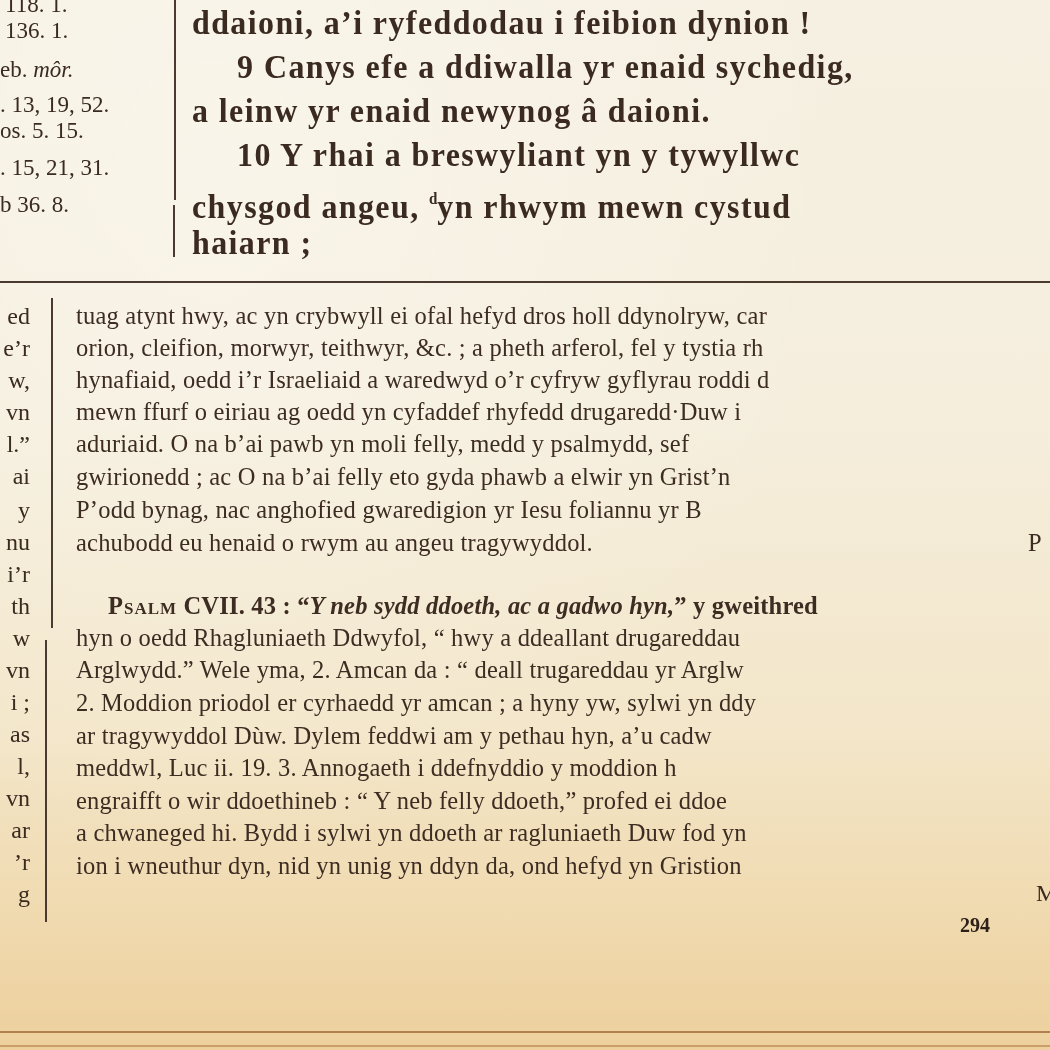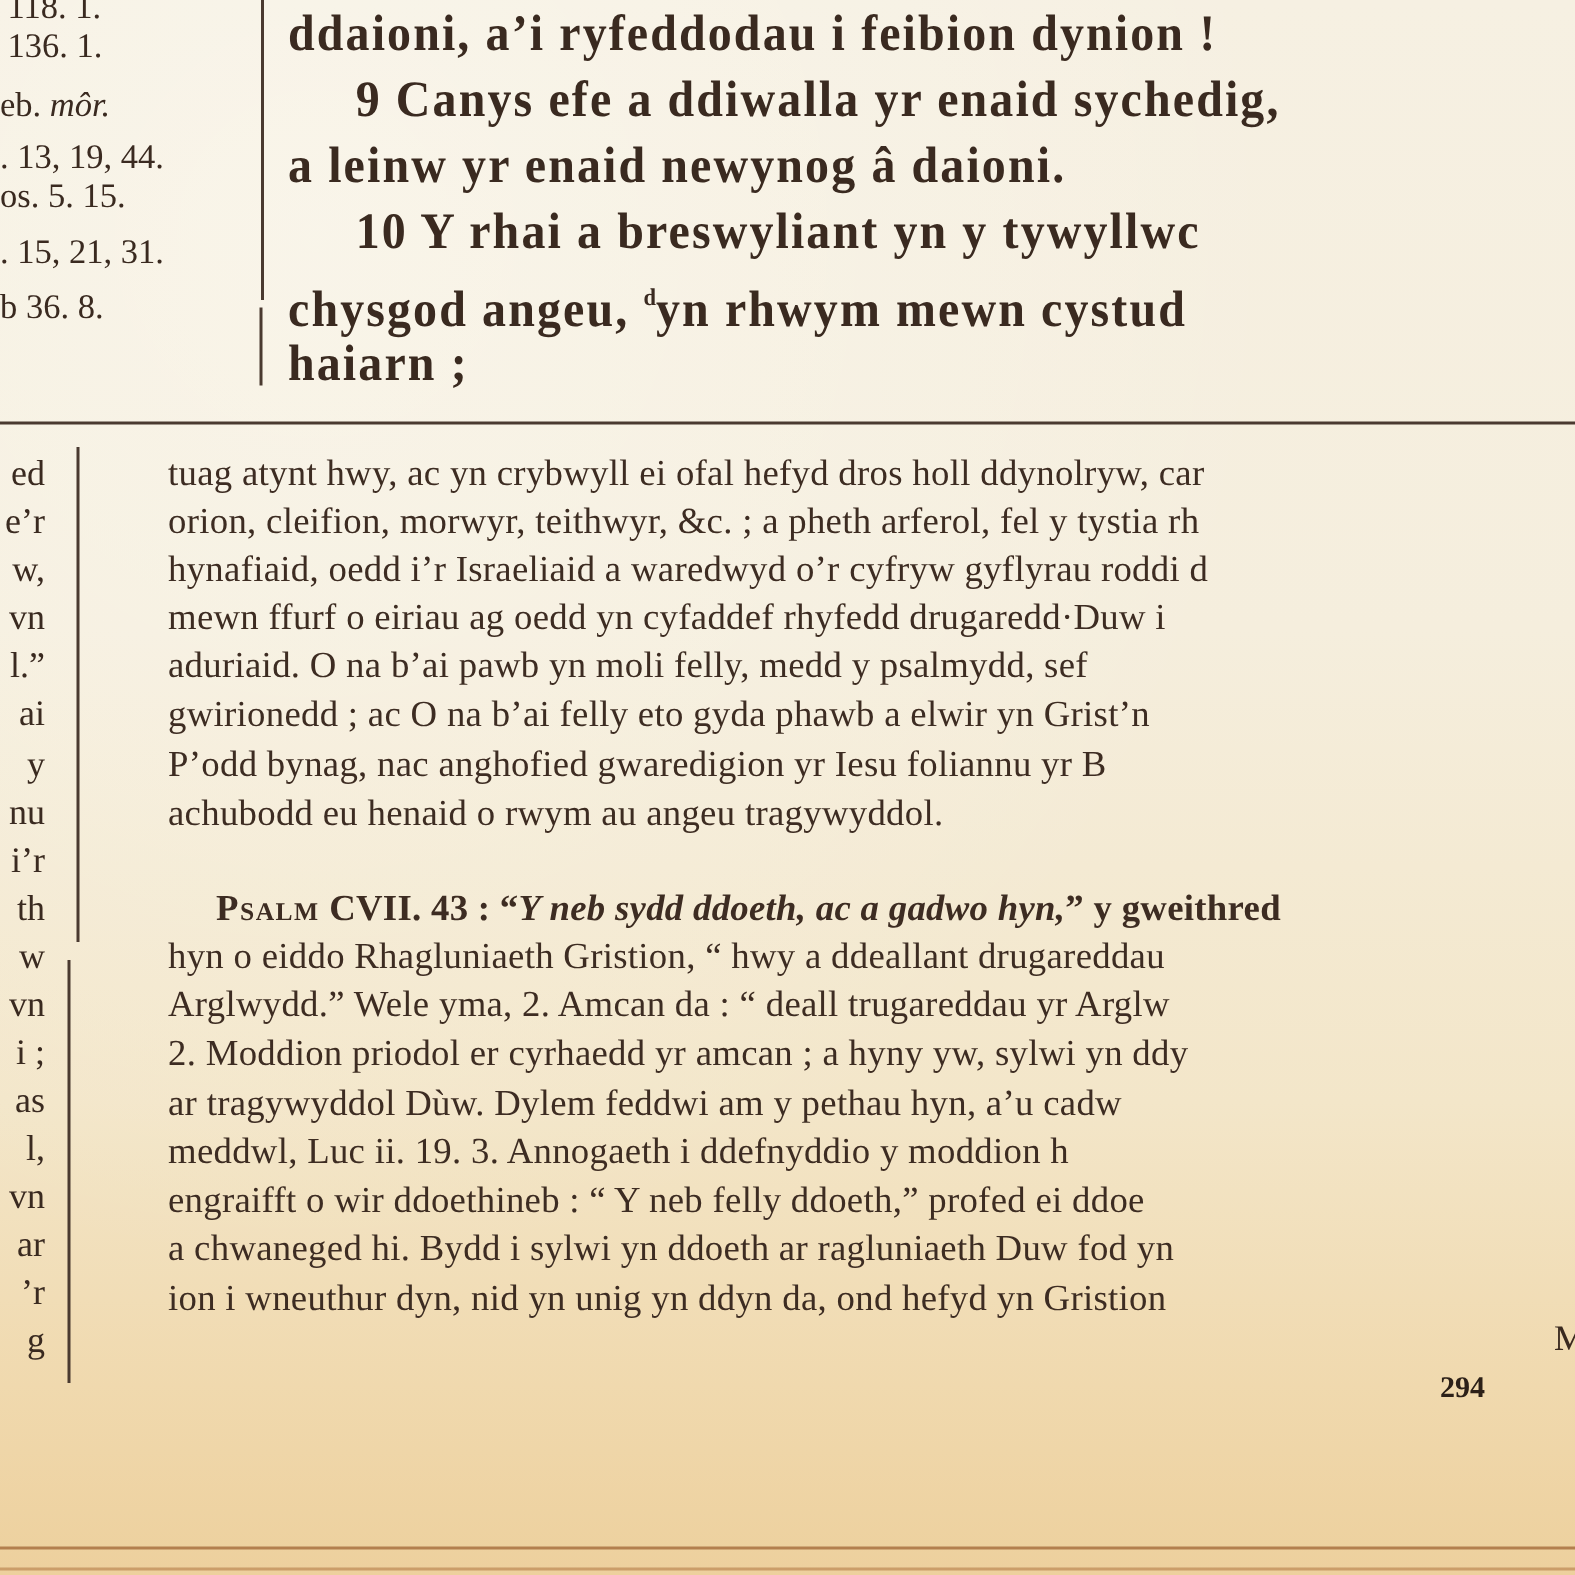--- a/index.html
+++ b/index.html
@@ -48,21 +48,21 @@
       font-size: 24px; line-height: 32.5px;
     }
     .margin-frag { position: absolute; right: 0; white-space: nowrap; text-align: center; }
     .vrule-lower1 { position: absolute; left: 51px; top: 298px; width: 2px; height: 330px; background: #4a3a30; }
     .vrule-lower2 { position: absolute; left: 45px; top: 640px; width: 2px; height: 282px; background: #4a3a30; }
 
     .comment {
       position: absolute; left: 76px; top: 300px; width: 1000px;
       font-size: 24.5px; line-height: 32.2px; color: #3d2c22;
     }
-    .c-line { position: absolute; left: 0; white-space: nowrap; letter-spacing: 0.2px; margin-left: 36px; }
+    .c-line { position: absolute; left: 0; white-space: nowrap; letter-spacing: 0.2px; }
     .c-line.indent { left: 32px; font-weight: bold; }
     .sc { font-variant: small-caps; letter-spacing: 1px; }
     .ital { font-style: italic; }
     .page-number {
       position: absolute; left: 960px; top: 914px; font-size: 20px; font-weight: bold; color: #2c2018;
     }
     .right-M { position: absolute; left: 1036px; top: 880px; font-size: 24px; }
 
     .page-edge1 { position: absolute; left: 0; top: 1031px; width: 1050px; height: 2px; background: #a8713f; opacity: 0.85; }
     .page-edge2 { position: absolute; left: 0; top: 1045px; width: 1050px; height: 2px; background: #b47b46; opacity: 0.6; }
@@ -71,21 +71,21 @@
 <body>
 
 <div class="paper-shade"></div>
 
 <div class="refs">
   <div class="ref-line" style="top:-10px;left:5px">118. 1.</div>
   <div class="ref-line" style="top:16px;left:5px">136. 1.</div>
   <div class="ref-line" style="top:55px;left:0px">
     <span>eb. </span><i>môr.</i>
   </div>
-  <div class="ref-line" style="top:90px;left:0px">. 13, 19, 44.</div>
+  <div class="ref-line" style="top:90px;left:0px">. 13, 19, 52.</div>
   <div class="ref-line" style="top:116px;left:0px">os. 5. 15.</div>
   <div class="ref-line" style="top:153px;left:0px">. 15, 21, 31.</div>
   <div class="ref-line" style="top:190px;left:0px">b 36. 8.</div>
 </div>
 
 <div class="vrule-top"></div>
 <div class="vrule-top2"></div>
 
 <div class="verse-block">
   <div class="verse-line" style="top:0px;left:0px">ddaioni, a’i ryfeddodau i feibion dynion !</div>
@@ -132,21 +132,21 @@
   <div class="c-line" style="top:96px">mewn ffurf  o eiriau ag oedd  yn cyfaddef rhyfedd drugaredd·Duw i</div>
   <div class="c-line" style="top:128px">aduriaid.  O na b’ai pawb yn moli felly, medd  y psalmydd, sef</div>
   <div class="c-line" style="top:161px">gwirionedd ;  ac O na b’ai felly eto gyda phawb a elwir yn Grist’n</div>
   <div class="c-line" style="top:194px">P’odd bynag, nac anghofied gwaredigion yr Iesu foliannu yr B</div>
   <div class="c-line" style="top:227px">achubodd eu henaid o rwym au angeu tragywyddol.</div>
   <div class="c-line" style="top:227px;left:952px">P</div>
 
   <div class="c-line indent" style="top:290px">
     <span class="sc">Psalm</span><span> CVII. 43 : “</span><span class="ital">Y neb sydd ddoeth, ac a gadwo hyn,</span><span>”  y gweithred</span>
   </div>
-  <div class="c-line" style="top:322px">hyn o eiddo Rhagluniaeth Gristion, “ hwy  a  ddeallant drugareddau</div>
+  <div class="c-line" style="top:322px">hyn o oedd Rhagluniaeth Ddwyfol, “ hwy  a  ddeallant drugareddau</div>
   <div class="c-line" style="top:354px">Arglwydd.”   Wele yma, 2.  Amcan da : “ deall trugareddau yr Arglw</div>
   <div class="c-line" style="top:387px">2.  Moddion priodol er cyrhaedd yr amcan ;  a hyny yw, sylwi yn ddy</div>
   <div class="c-line" style="top:420px">ar tragywyddol Dùw.   Dylem feddwi am  y pethau hyn, a’u cadw</div>
   <div class="c-line" style="top:452px">meddwl, Luc ii. 19.   3. Annogaeth i ddefnyddio  y moddion h</div>
   <div class="c-line" style="top:485px">engraifft  o wir ddoethineb : “ Y neb felly ddoeth,” profed ei ddoe</div>
   <div class="c-line" style="top:517px">a chwaneged hi.   Bydd i sylwi yn ddoeth ar ragluniaeth Duw fod yn</div>
   <div class="c-line" style="top:550px">ion i wneuthur dyn, nid yn unig yn ddyn da, ond hefyd yn Gristion</div>
 </div>
 
 <div class="right-M">M</div>

